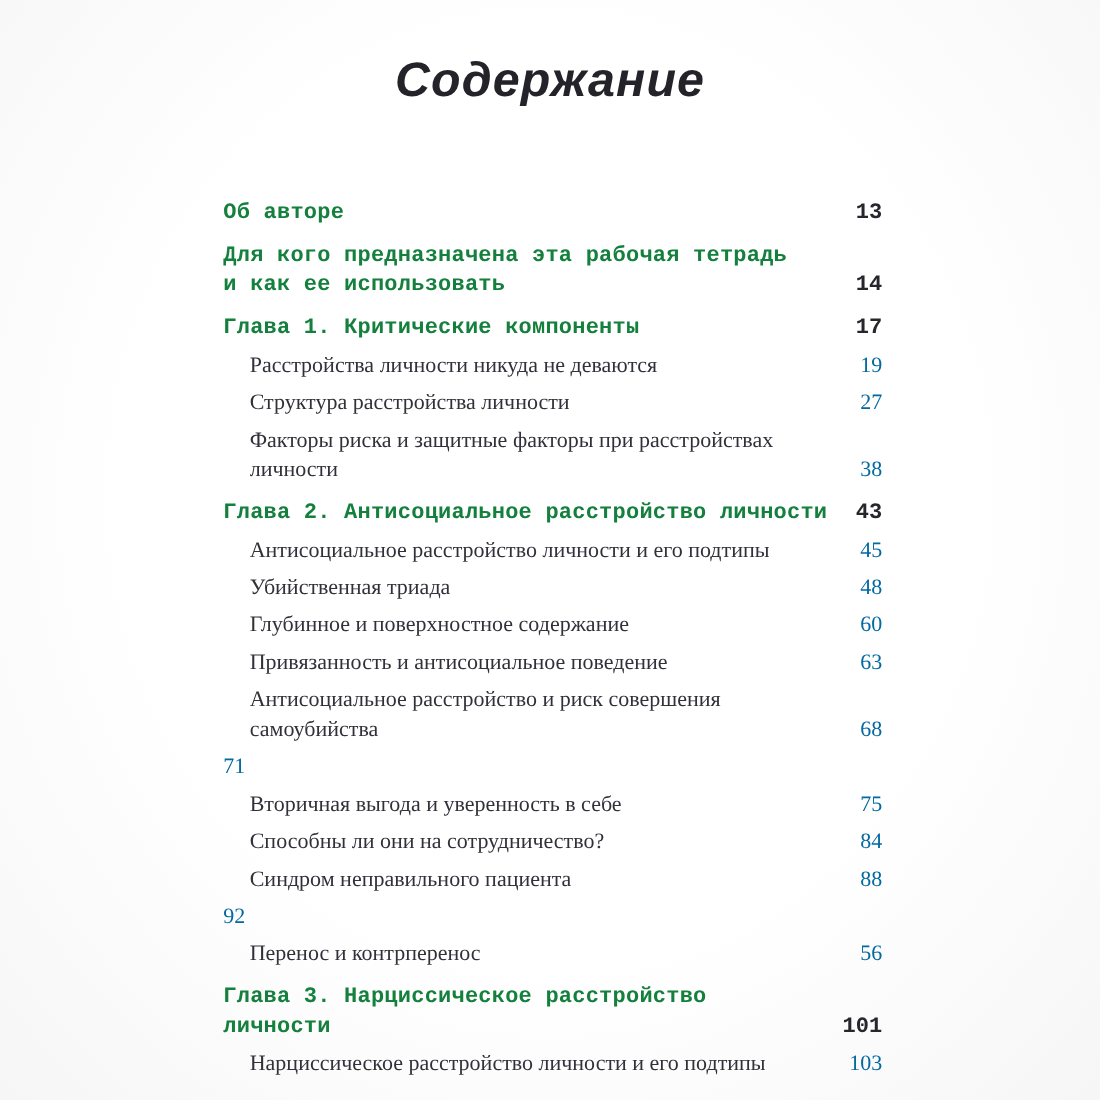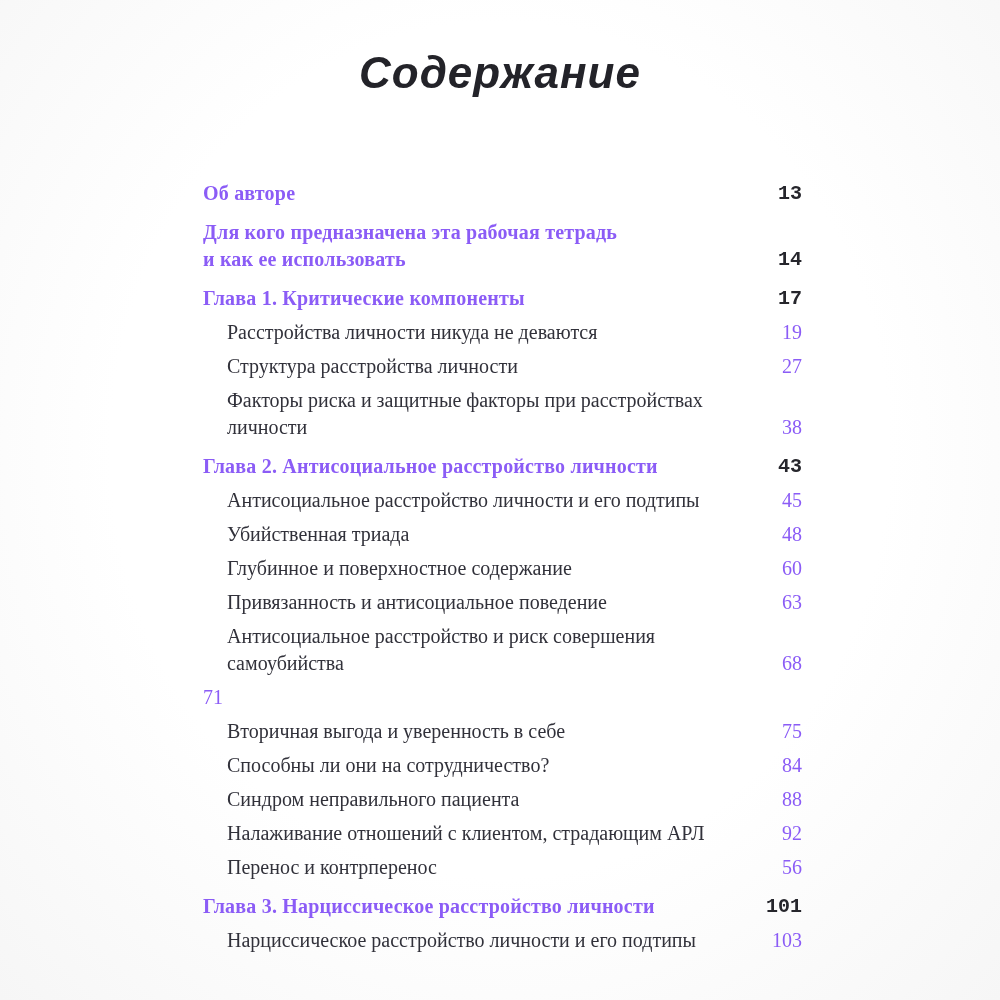--- a/index.html
+++ b/index.html
@@ -46,34 +46,34 @@
     margin-bottom: 7px;
   }
   .row .label {
     white-space: pre-line;
     padding-right: 14px;
   }
   .row .pagenum {
     font-family: "Liberation Serif", serif;
     font-size: 20px;
     line-height: 27px;
-    color: #8b5cf6;
+    color: #0369a1;
     flex: 0 0 auto;
   }
   
   .row.chapter {
     margin-top: 12px;
   }
   .row.chapter .label {
-    font-family: Liberation Serif, serif;
+    font-family: Liberation Mono, monospace;
     font-weight: 700;
     font-size: 20px;
     line-height: 27px;
     letter-spacing: 0.2px;
-    color: #8b5cf6;
+    color: #15803d;
   }
   .row.chapter .pagenum {
     font-weight: 700;
     color: #26262c;
     font-family: Liberation Mono, monospace;
   }
   
   .row.sub .label {
     font-family: "Liberation Serif", serif;
     font-size: 20px;
@@ -168,21 +168,20 @@
     <span class="label">Способны ли они на сотрудничество?</span>
     <span class="pagenum">84</span>
   </div>
 
   <div class="row sub">
     <span class="label">Синдром неправильного пациента</span>
     <span class="pagenum">88</span>
   </div>
 
   <div class="row sub">
-    <span class="label">Налаживание отношений с клиентом, страдающим АРЛ</span>
     <span class="pagenum">92</span>
   </div>
 
   <div class="row sub">
     <span class="label">Перенос и контрперенос</span>
     <span class="pagenum">56</span>
   </div>
 
 
   <div class="row chapter">

